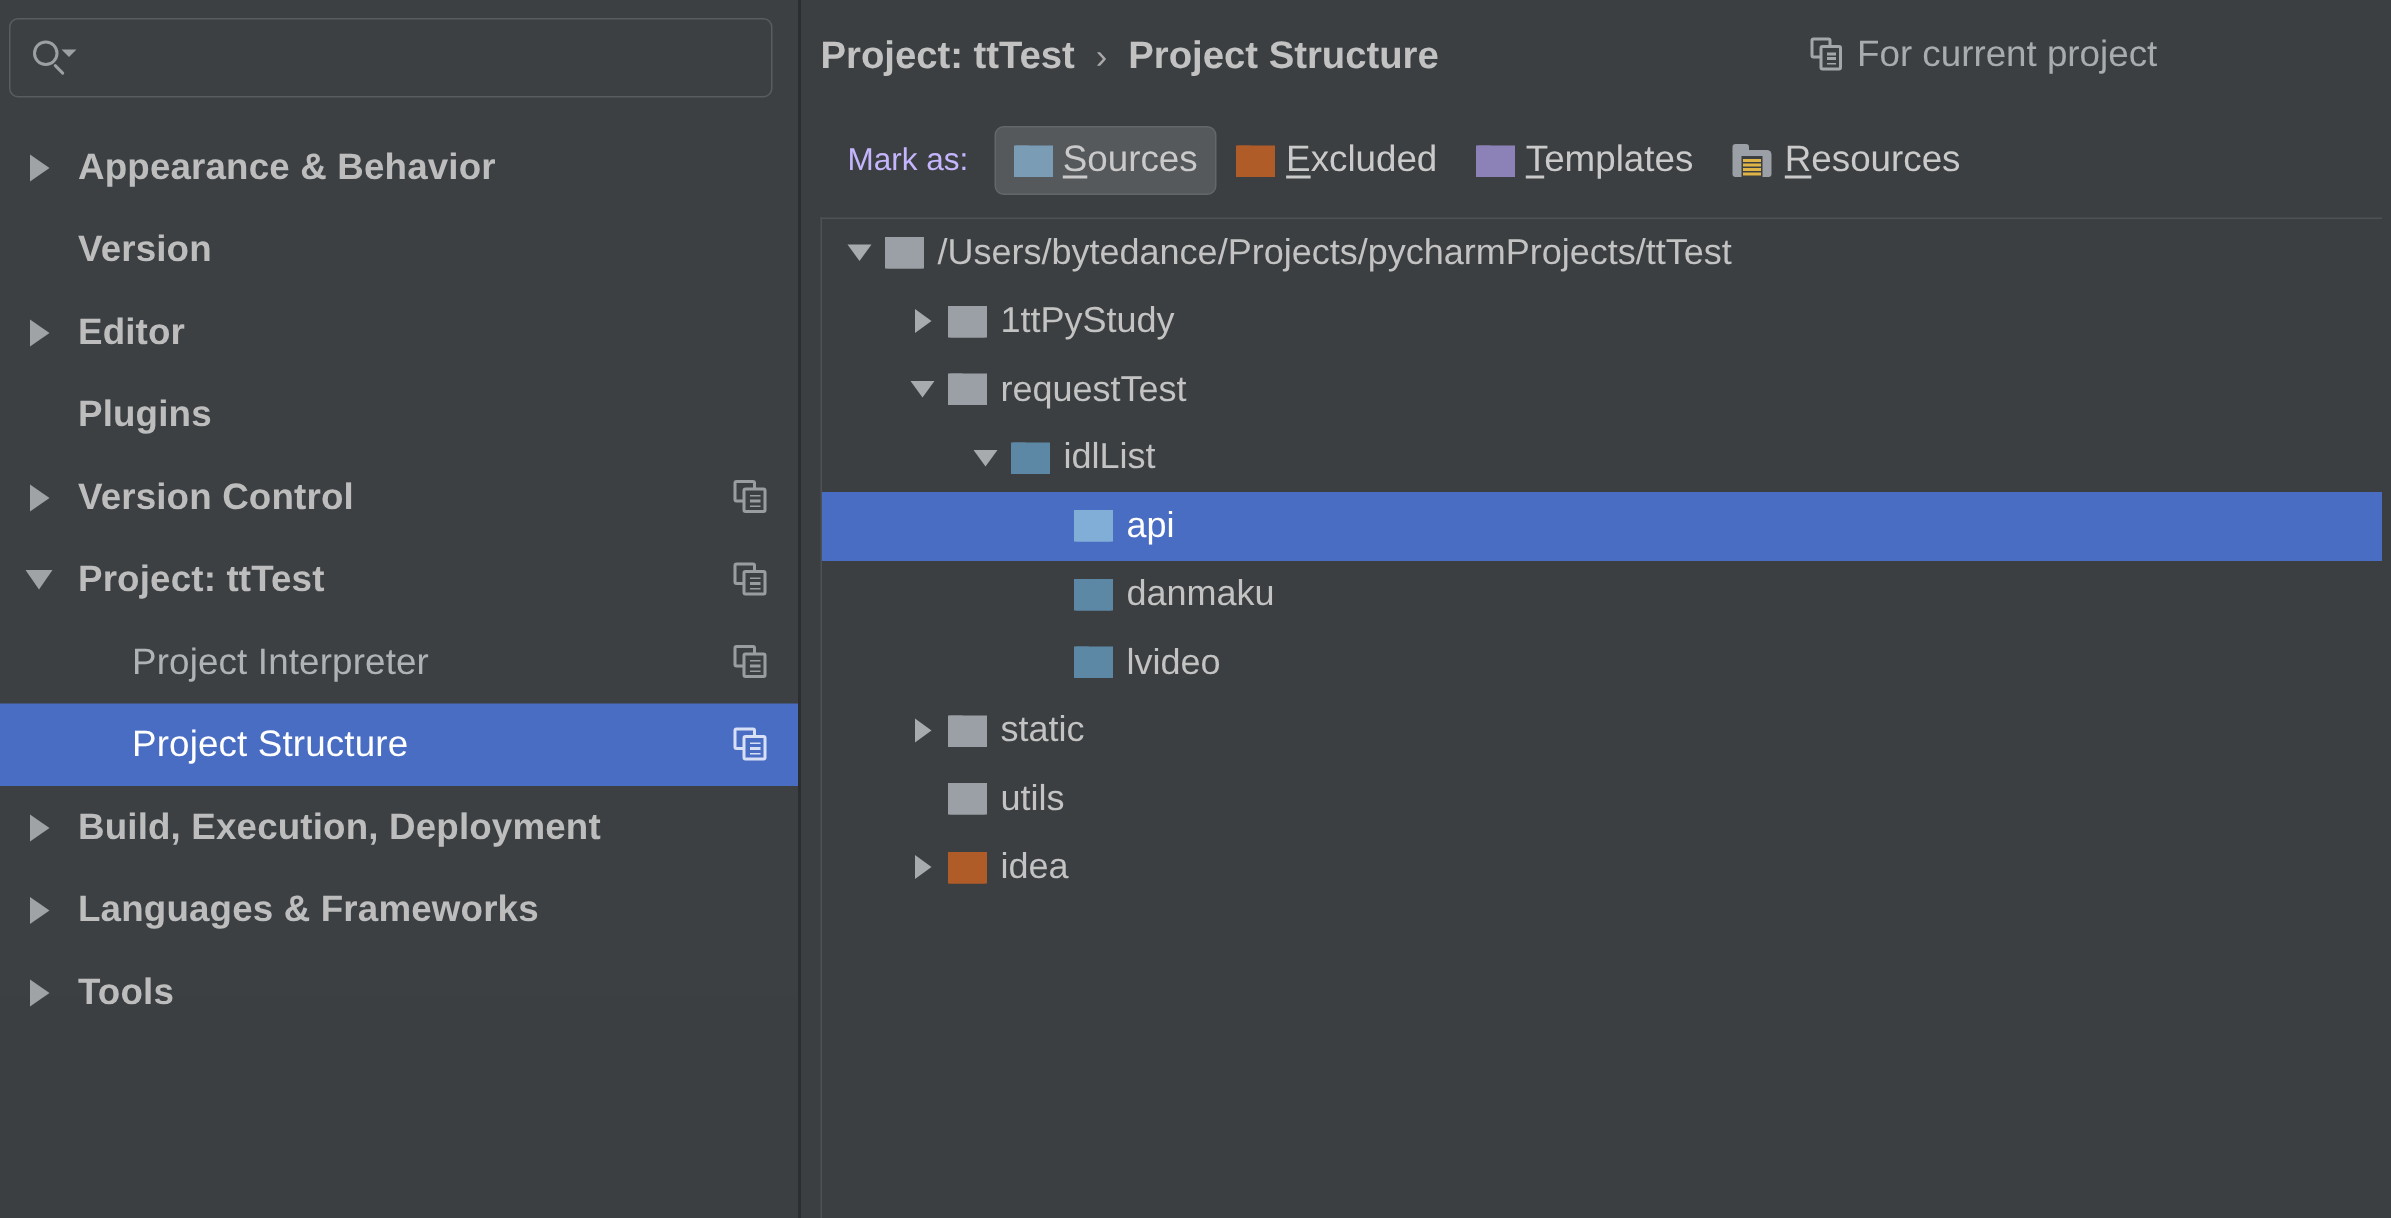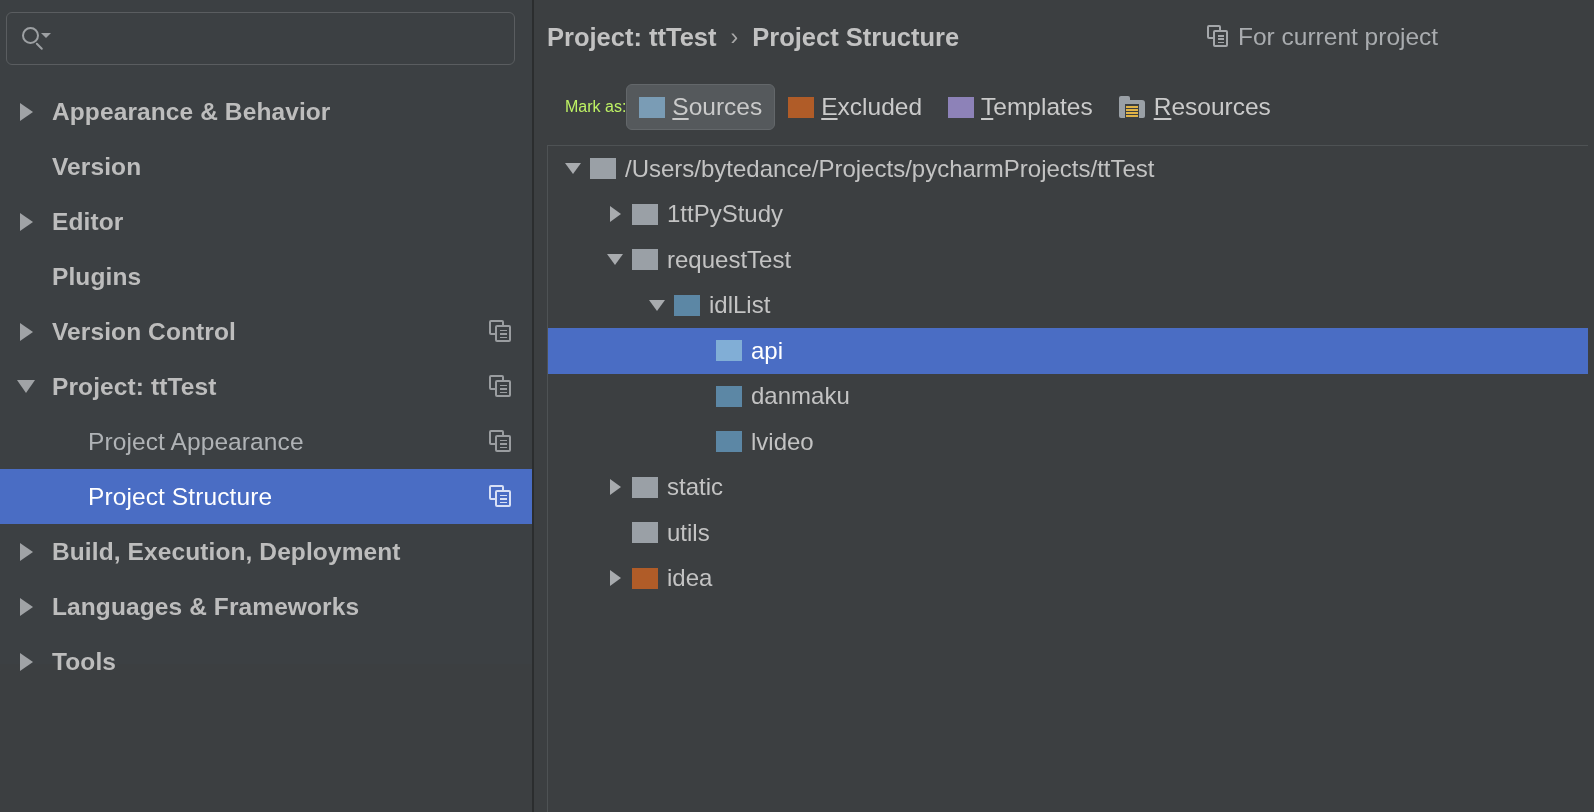--- a/index.html
+++ b/index.html
@@ -255,22 +255,23 @@
 
   
   .markas-row {
     height: 66px;
     display: flex;
     align-items: center;
     padding-left: 31px;
     gap: 0;
   }
   .markas-label {
-    font-size: 16px;
-    color: #bef264;
+    font-size: 21px;
+    color: #c4b5fd;
+    margin-right: 17px;
     white-space: nowrap;
   }
   .mark-btn {
     display: flex;
     align-items: center;
     gap: 7px;
     padding: 8px 12px;
     border-radius: 6px;
     cursor: default;
     user-select: none;
@@ -450,21 +451,21 @@
             <span class="back"></span>
             <span class="front">
               <span class="ln l1"></span>
               <span class="ln l2"></span>
               <span class="ln l3"></span>
             </span>
           </span>
         </div>
         <div class="nav-item child" data-interactable="true">
           <span class="nav-arrow " data-interactable="false"></span>
-          <span class="nav-label" data-interactable="false">Project Appearance</span>
+          <span class="nav-label" data-interactable="false">Project Interpreter</span>
           <span class="copy-icon" data-interactable="true">
             <span class="back"></span>
             <span class="front">
               <span class="ln l1"></span>
               <span class="ln l2"></span>
               <span class="ln l3"></span>
             </span>
           </span>
         </div>
         <div class="nav-item child selected" data-interactable="true">

